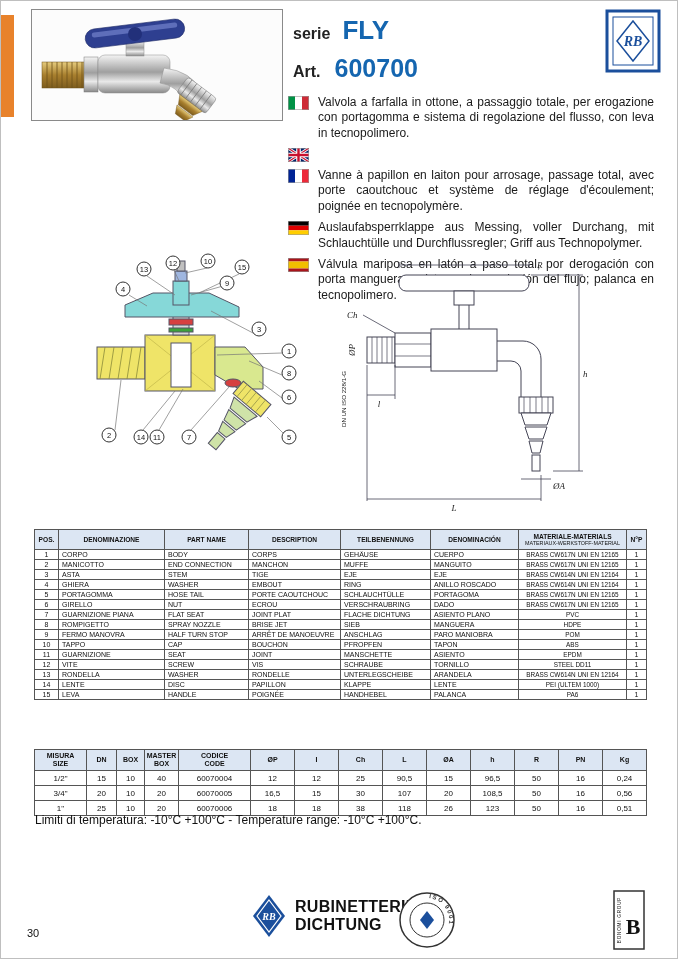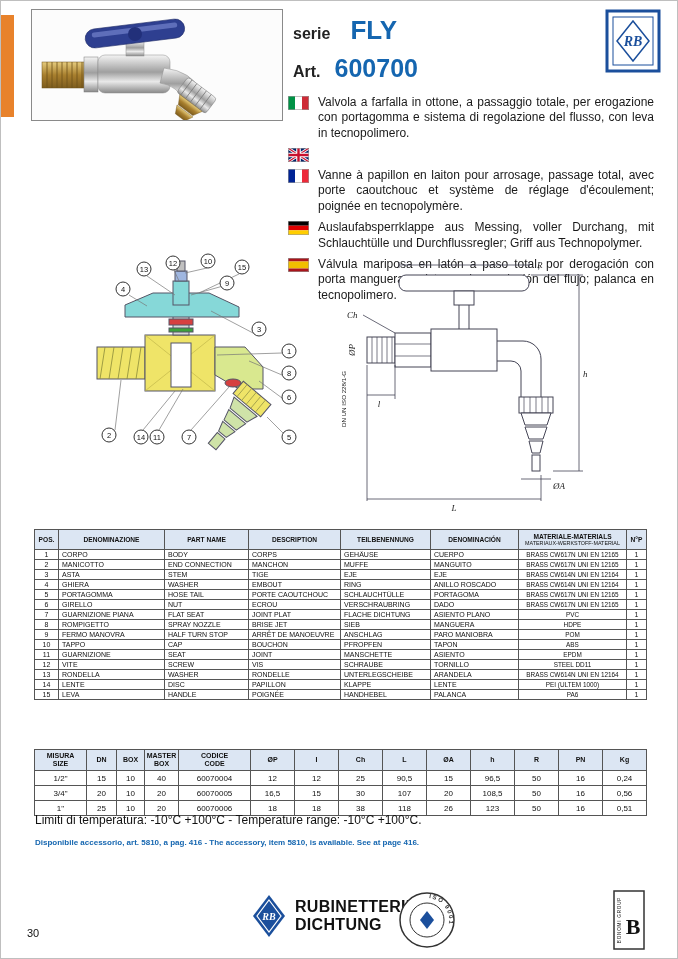--- a/index.html
+++ b/index.html
@@ -6,21 +6,21 @@
   body { margin:0; padding:0; background:#dddddd; font-family:"Liberation Sans", sans-serif; }
   .page { position:relative; width:678px; height:959px; background:#ffffff; border:1px solid #bfbfbf; margin:0 auto; overflow:hidden; }
 
   .orange-bar { position:absolute; left:0; top:14px; width:13px; height:102px; background:#E8822B; }
 
   .photo-box { position:absolute; left:30px; top:8px; width:252px; height:112px; border:1px solid #8a8a8a; background:#fcfcfc; }
   .photo-box svg { width:100%; height:100%; display:block; }
 
   .title-block { position:absolute; left:292px; top:14px; }
   .serie-line { font-size:16px; font-weight:bold; color:#222; }
-  .serie-name { font-size:26px; font-weight:bold; color:#1566B0; margin-left:20px; }
+  .serie-name { font-size:26px; font-weight:bold; color:#1566B0; margin-left:12px; }
   .art-line { margin-top:8px; font-size:16px; font-weight:bold; color:#222; }
   .art-number { font-size:25px; font-weight:bold; color:#1566B0; margin-left:14px; }
 
   .rb-logo-box { position:absolute; right:16px; top:8px; width:56px; height:64px; }
 
   .descriptions { position:absolute; left:287px; top:94px; width:366px; display:flex; flex-direction:column; gap:6px; }
   .desc-row { display:flex; gap:9px; align-items:flex-start; }
   .desc-row svg { flex:0 0 auto; margin-top:1px; }
   .desc-text { font-size:12px; line-height:1.28; color:#1a1a1a; text-align:justify; margin:0; }
 
@@ -574,21 +574,20 @@
           <td>26</td>
           <td>123</td>
           <td>50</td>
           <td>16</td>
           <td>0,51</td>
         </tr>
       </tbody>
   </table>
 
   <div class="note-temp">Limiti di temperatura: -10°C +100°C - Temperature range: -10°C +100°C.</div>
-  <div class="note-acc">Disponibile accessorio, art. 5810, a pag. 416 - The accessory, item 5810, is available. See at page 416.</div>
 
   <div class="footer-brand">
     <svg width="36" height="46" viewBox="0 0 36 46">
       <polygon points="18,2 34,23 18,44 2,23" fill="#1B4F9C"></polygon>
       <polygon points="18,7 30,23 18,39 6,23" fill="none" stroke="#fff" stroke-width="1.2"></polygon>
       <text x="18" y="27" text-anchor="middle" font-family="Liberation Serif, serif" font-style="italic" font-weight="bold" font-size="10" fill="#fff">RB</text>
     </svg>
     <div class="brand-text">
       <div>RUBINETTERIE</div>
       <div>DICHTUNG</div>

